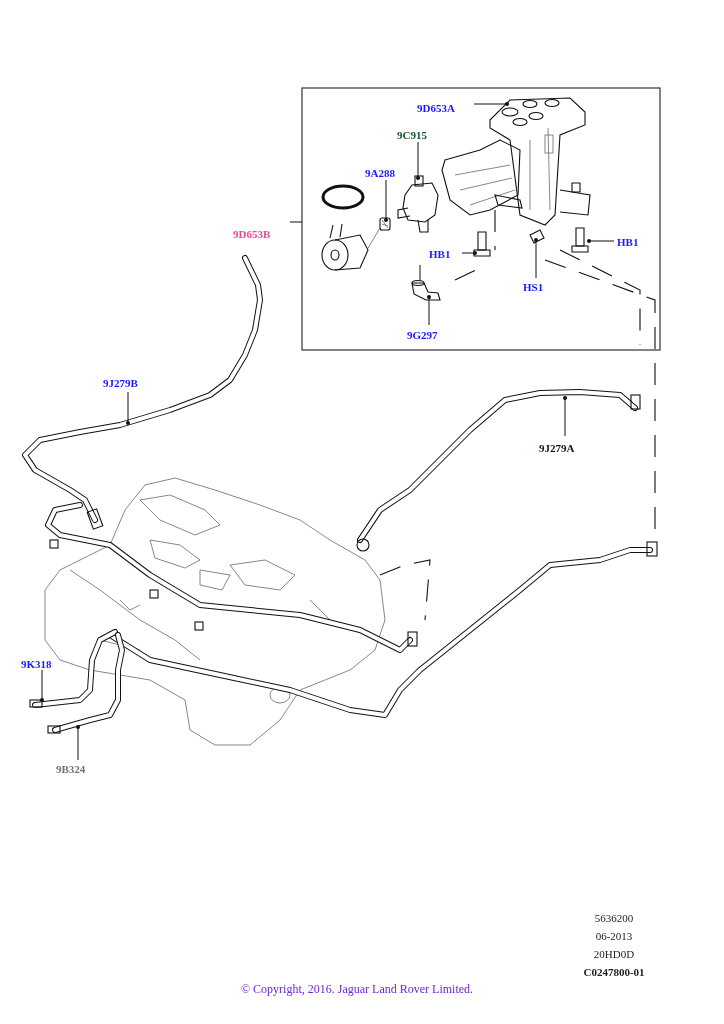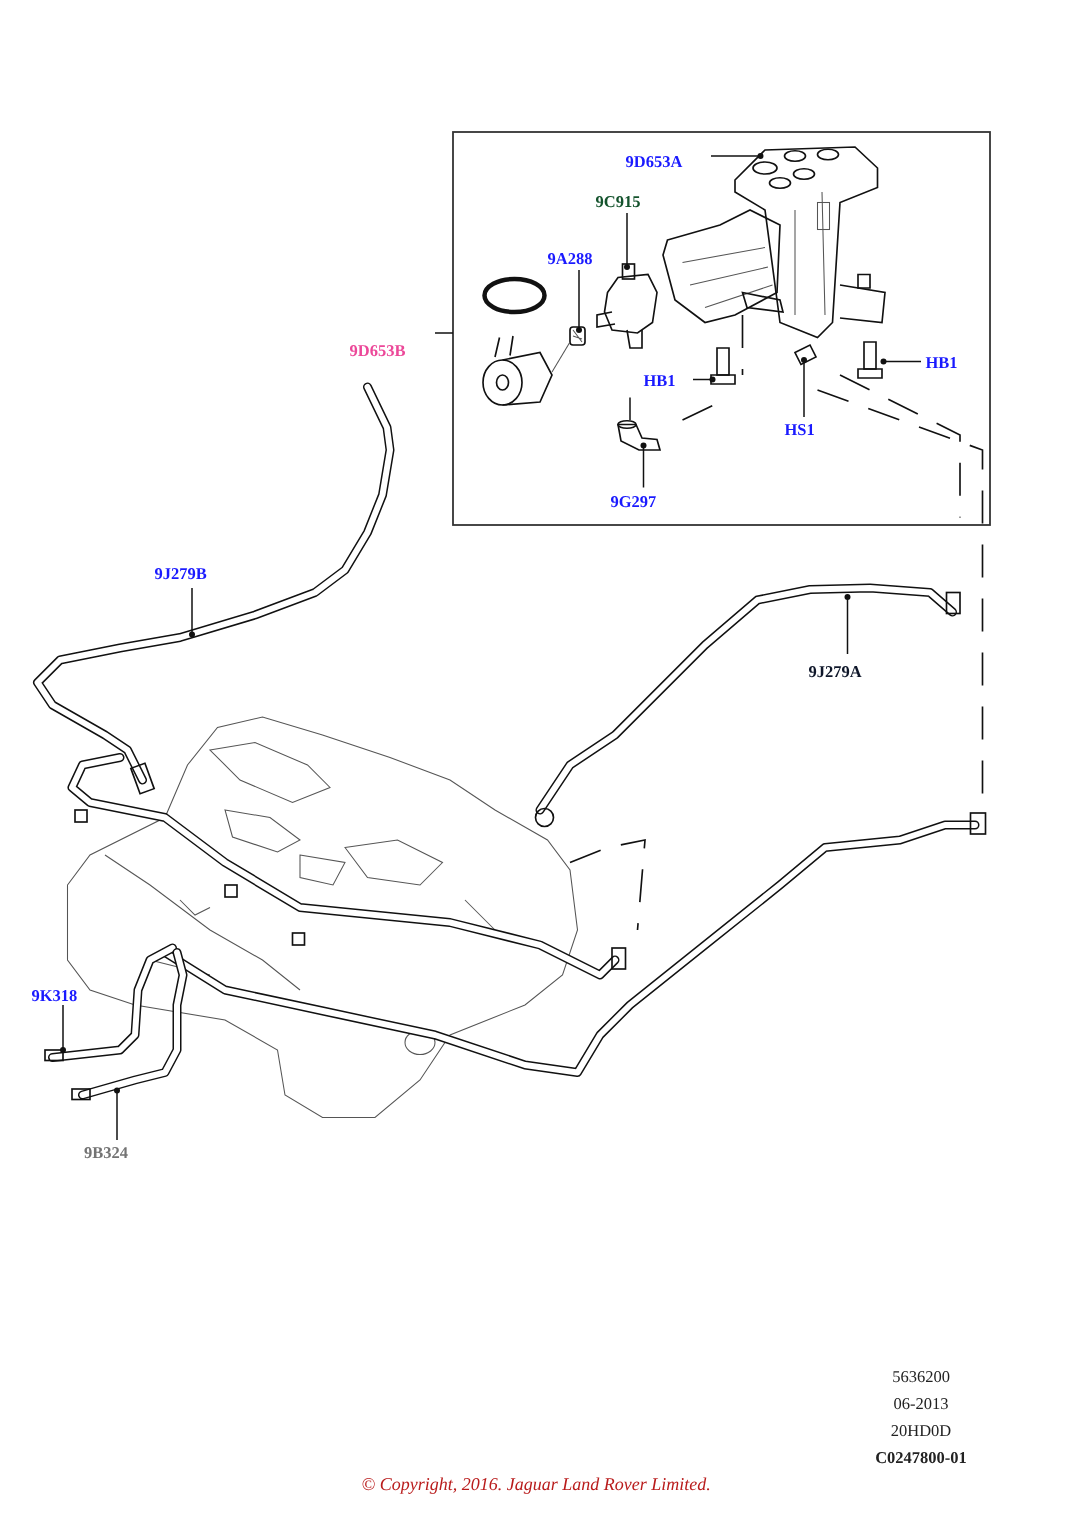--- a/index.html
+++ b/index.html
@@ -1,20 +1,20 @@
 <!DOCTYPE html>
 <html><head>
 <meta charset="utf-8">
 <style>
   html, body { margin: 0; padding: 0; background: #ffffff; }
   body { width: 724px; height: 1024px; position: relative; overflow: hidden; font-family: "Liberation Serif", serif; }
   #diagram { position: absolute; left: 0; top: 0; width: 724px; height: 1024px; }
   .callout { position: absolute; font-family: "Liberation Serif", serif; font-weight: bold; font-size: 11px; color: #1a1aff; white-space: nowrap; line-height: 16px; }
   .meta { position: absolute; font-family: "Liberation Serif", serif; font-size: 11px; color: #222; text-align: center; width: 120px; line-height: 18px; }
-  .copyright { position: absolute; font-family: "Liberation Serif", serif; font-size: 12px; color: #b91c1c; white-space: nowrap; font-style: italic; }
+  .copyright { position: absolute; font-family: "Liberation Serif", serif; font-size: 12px; color: #6d28d9; white-space: nowrap; }
   svg .ln { fill: none; stroke: #111; stroke-width: 1.1; }
   svg .thin { fill: none; stroke: #555; stroke-width: 0.7; }
   svg .hose { fill: none; stroke: #111; stroke-width: 6; stroke-linecap: round; stroke-linejoin: round; }
   svg .hose-in { fill: none; stroke: #fff; stroke-width: 4; stroke-linecap: round; stroke-linejoin: round; }
   svg .dash { fill: none; stroke: #111; stroke-width: 1.1; stroke-dasharray: 22 14; }
   svg .leader { stroke: #111; stroke-width: 1; }
   svg .dot { fill: #111; }
 </style>
 </head>
 <body>

